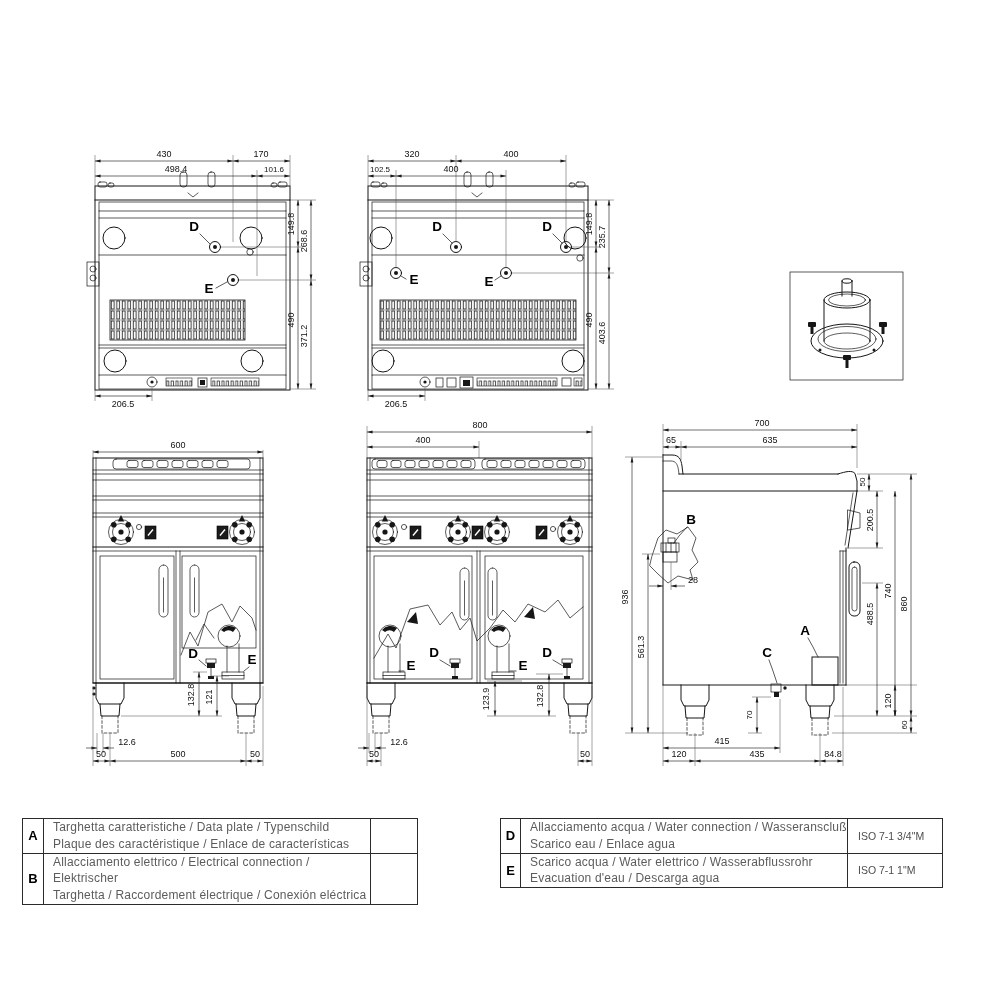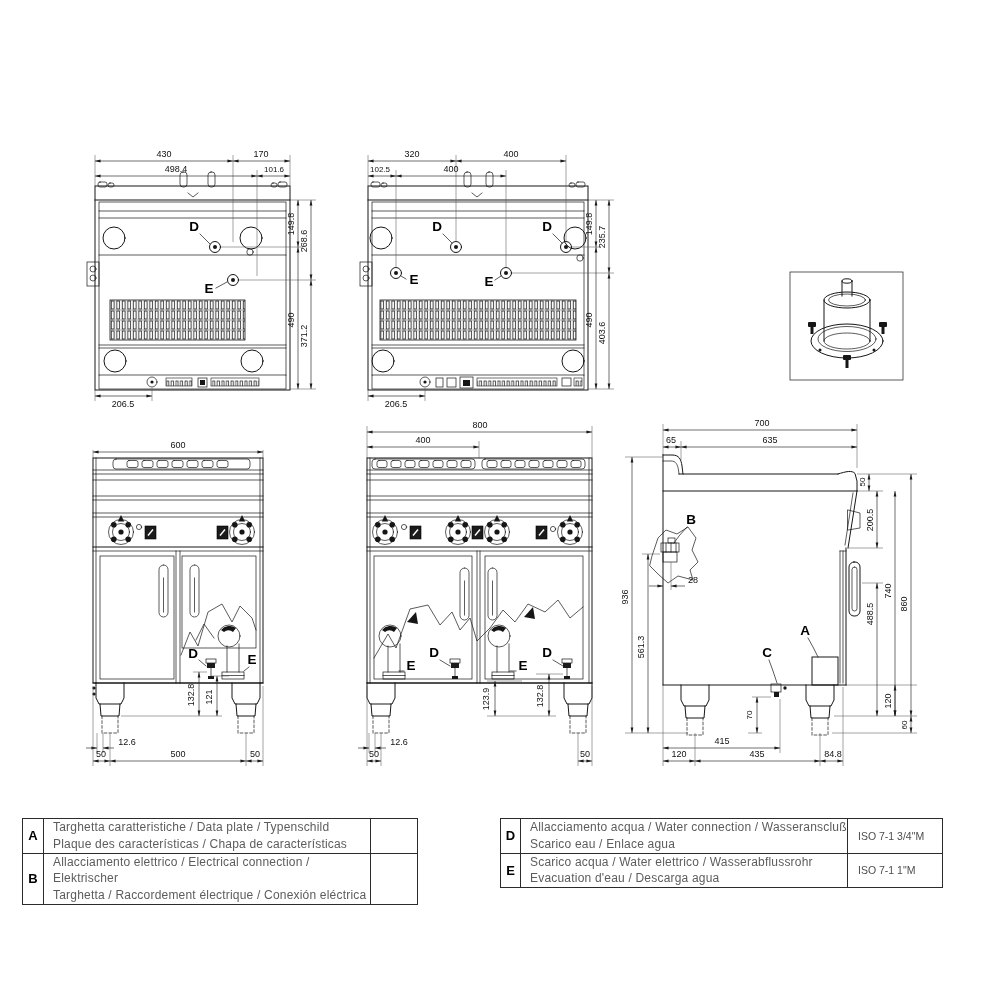--- a/index.html
+++ b/index.html
@@ -575,21 +575,21 @@
     <colgroup>
           <col style="width:21px">
           <col>
           <col style="width:47px">
         </colgroup>
     <tbody>
           <tr>
       <td class="k">A</td>
       <td class="d">
         <div>Targhetta caratteristiche / Data plate / Typenschild</div>
-        <div>Plaque des características / Chapa de características</div>
+        <div>Plaque des caractéristique / Enlace de características</div>
       </td>
       <td class="s"></td>
     </tr>
     <tr>
       <td class="k">B</td>
       <td class="d">
         <div>Allacciamento elettrico / Electrical connection / Elektrischer</div>
         <div>Targhetta / Raccordement électrique / Conexión eléctrica</div>
       </td>
       <td class="s"></td>

